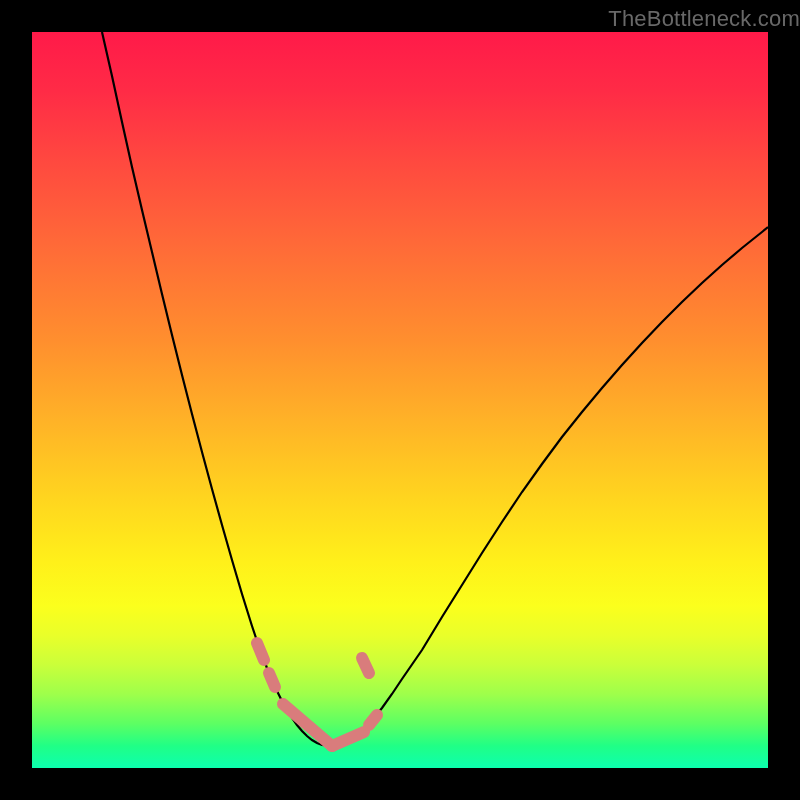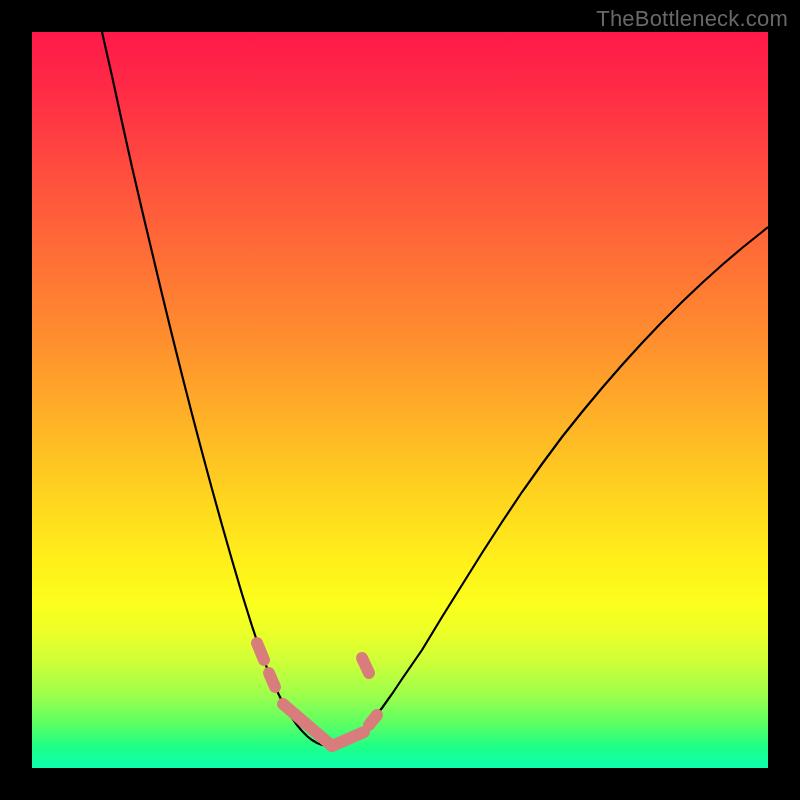--- a/index.html
+++ b/index.html
@@ -41,21 +41,21 @@
       #9eff4b 90%,
       #5cff63 94%,
       #20ff86 97%,
       #0cffae 100%
     );
     overflow: hidden;
   }
   .watermark {
     position: absolute;
     top: 6px;
-    right: 12px;
+    right: 0;
     color: #686868;
     font-size: 22px;
     letter-spacing: 0.2px;
     font-weight: 500;
     user-select: none;
   }
   svg.curve {
     position: absolute;
     left: 0;
     top: 0;

